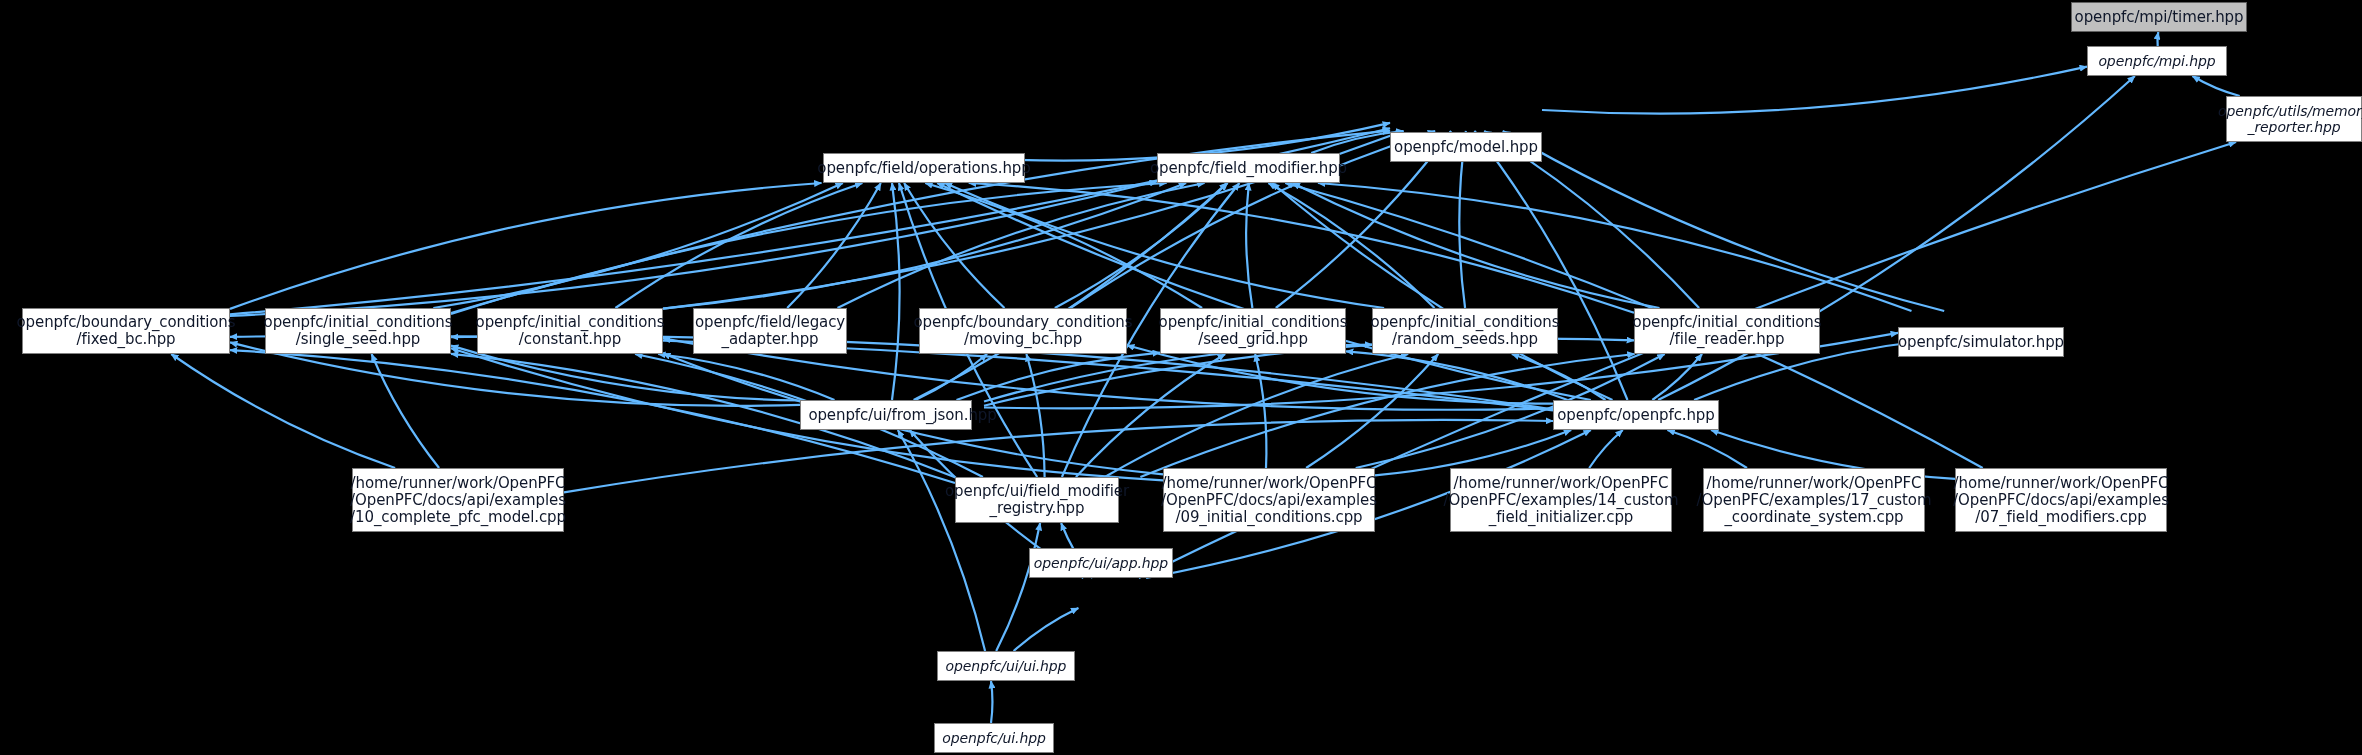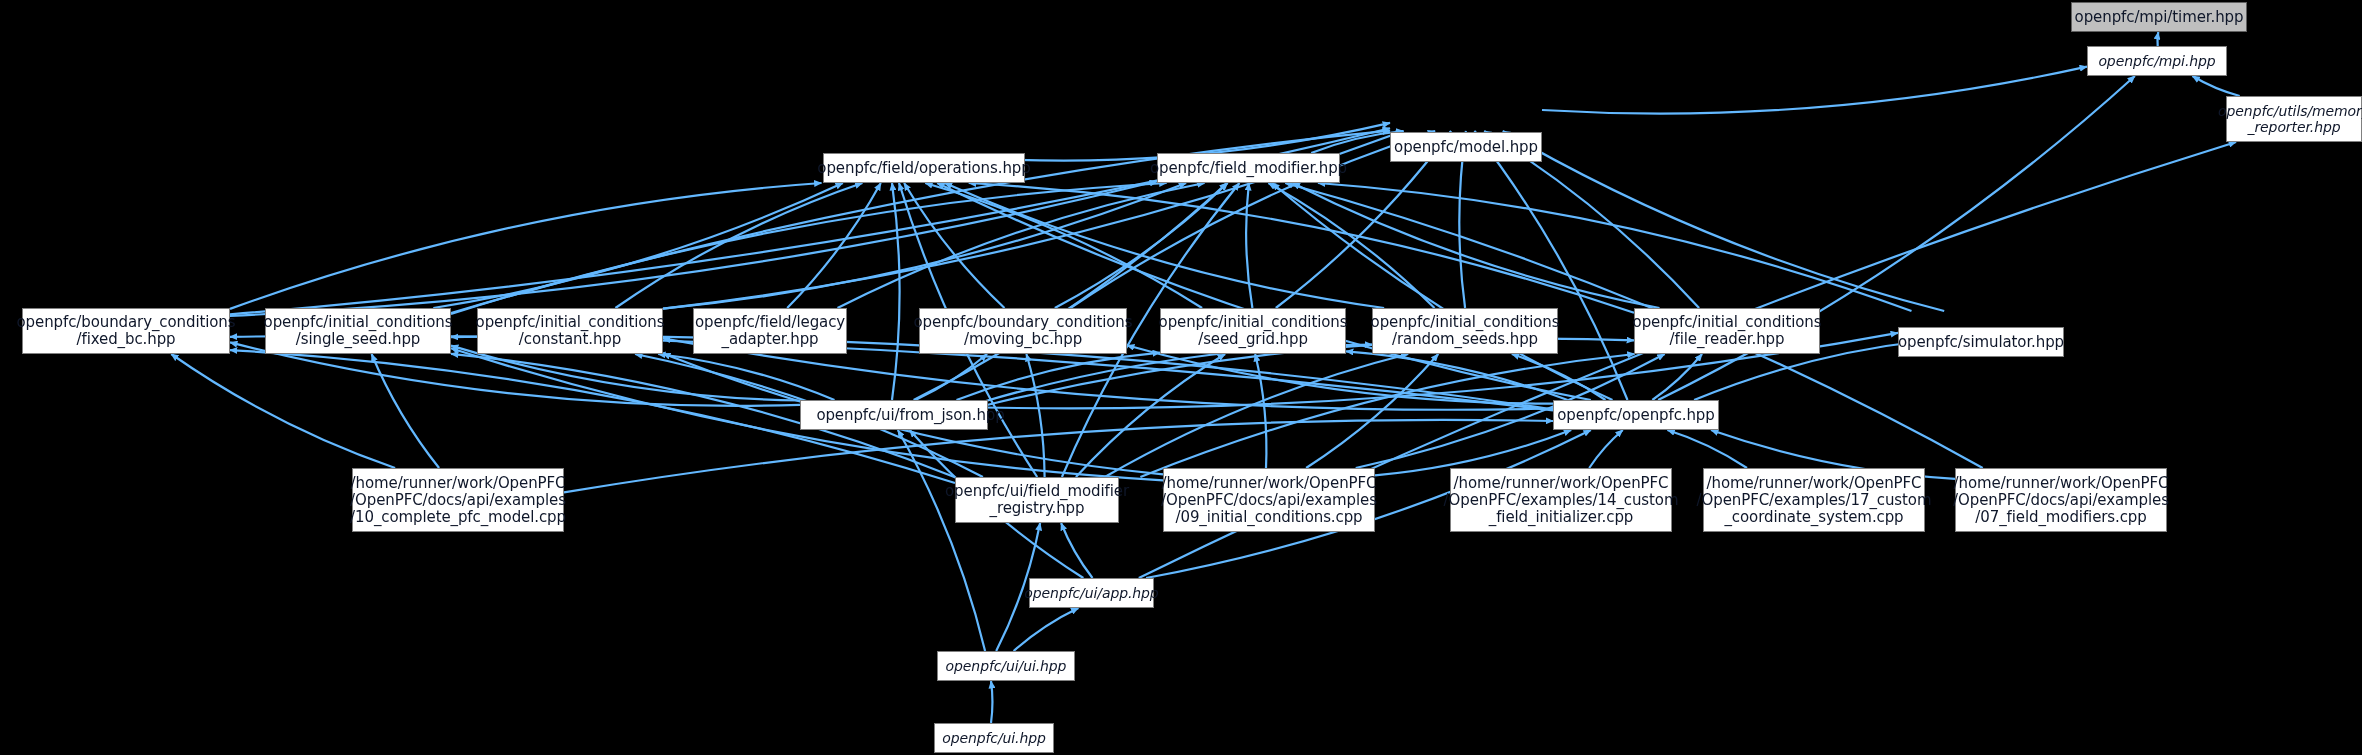--- a/index.html
+++ b/index.html
@@ -156,35 +156,35 @@
 _adapter.hpp</div>
     <div class="gnode" style="left: 919px; top: 308px; width: 208px; height: 46px;">openpfc/boundary_conditions
 /moving_bc.hpp</div>
     <div class="gnode" style="left: 1160px; top: 308px; width: 186px; height: 46px;">openpfc/initial_conditions
 /seed_grid.hpp</div>
     <div class="gnode" style="left: 1372px; top: 308px; width: 186px; height: 46px;">openpfc/initial_conditions
 /random_seeds.hpp</div>
     <div class="gnode" style="left: 1634px; top: 308px; width: 186px; height: 46px;">openpfc/initial_conditions
 /file_reader.hpp</div>
     <div class="gnode" style="left: 1898px; top: 327px; width: 166px; height: 30px;">openpfc/simulator.hpp</div>
-    <div class="gnode" style="left: 800px; top: 400px; width: 188px; height: 30px; padding-left: 36px;">openpfc/ui/from_json.hpp</div>
+    <div class="gnode" style="left: 800px; top: 400px; width: 172px; height: 30px; padding-left: 36px;">openpfc/ui/from_json.hpp</div>
     <div class="gnode" style="left: 1553px; top: 400px; width: 166px; height: 30px;">openpfc/openpfc.hpp</div>
     <div class="gnode" style="left: 352px; top: 468px; width: 212px; height: 64px;">/home/runner/work/OpenPFC
 /OpenPFC/docs/api/examples
 /10_complete_pfc_model.cpp</div>
     <div class="gnode" style="left: 955px; top: 477px; width: 164px; height: 46px;">openpfc/ui/field_modifier
 _registry.hpp</div>
     <div class="gnode" style="left: 1163px; top: 468px; width: 212px; height: 64px;">/home/runner/work/OpenPFC
 /OpenPFC/docs/api/examples
 /09_initial_conditions.cpp</div>
     <div class="gnode" style="left: 1450px; top: 468px; width: 222px; height: 64px;">/home/runner/work/OpenPFC
 /OpenPFC/examples/14_custom
 _field_initializer.cpp</div>
     <div class="gnode" style="left: 1703px; top: 468px; width: 222px; height: 64px;">/home/runner/work/OpenPFC
 /OpenPFC/examples/17_custom
 _coordinate_system.cpp</div>
     <div class="gnode" style="left: 1955px; top: 468px; width: 212px; height: 64px;">/home/runner/work/OpenPFC
 /OpenPFC/docs/api/examples
 /07_field_modifiers.cpp</div>
-    <div class="gnode small" style="left: 1029px; top: 578px; width: 125px; height: 30px;">openpfc/ui/app.hpp</div>
+    <div class="gnode small" style="left: 1029px; top: 548px; width: 144px; height: 30px;">openpfc/ui/app.hpp</div>
     <div class="gnode small" style="left: 937px; top: 651px; width: 138px; height: 30px;">openpfc/ui/ui.hpp</div>
     <div class="gnode small" style="left: 934px; top: 723px; width: 120px; height: 30px;">openpfc/ui.hpp</div>
   </div>
 
 </body></html>

